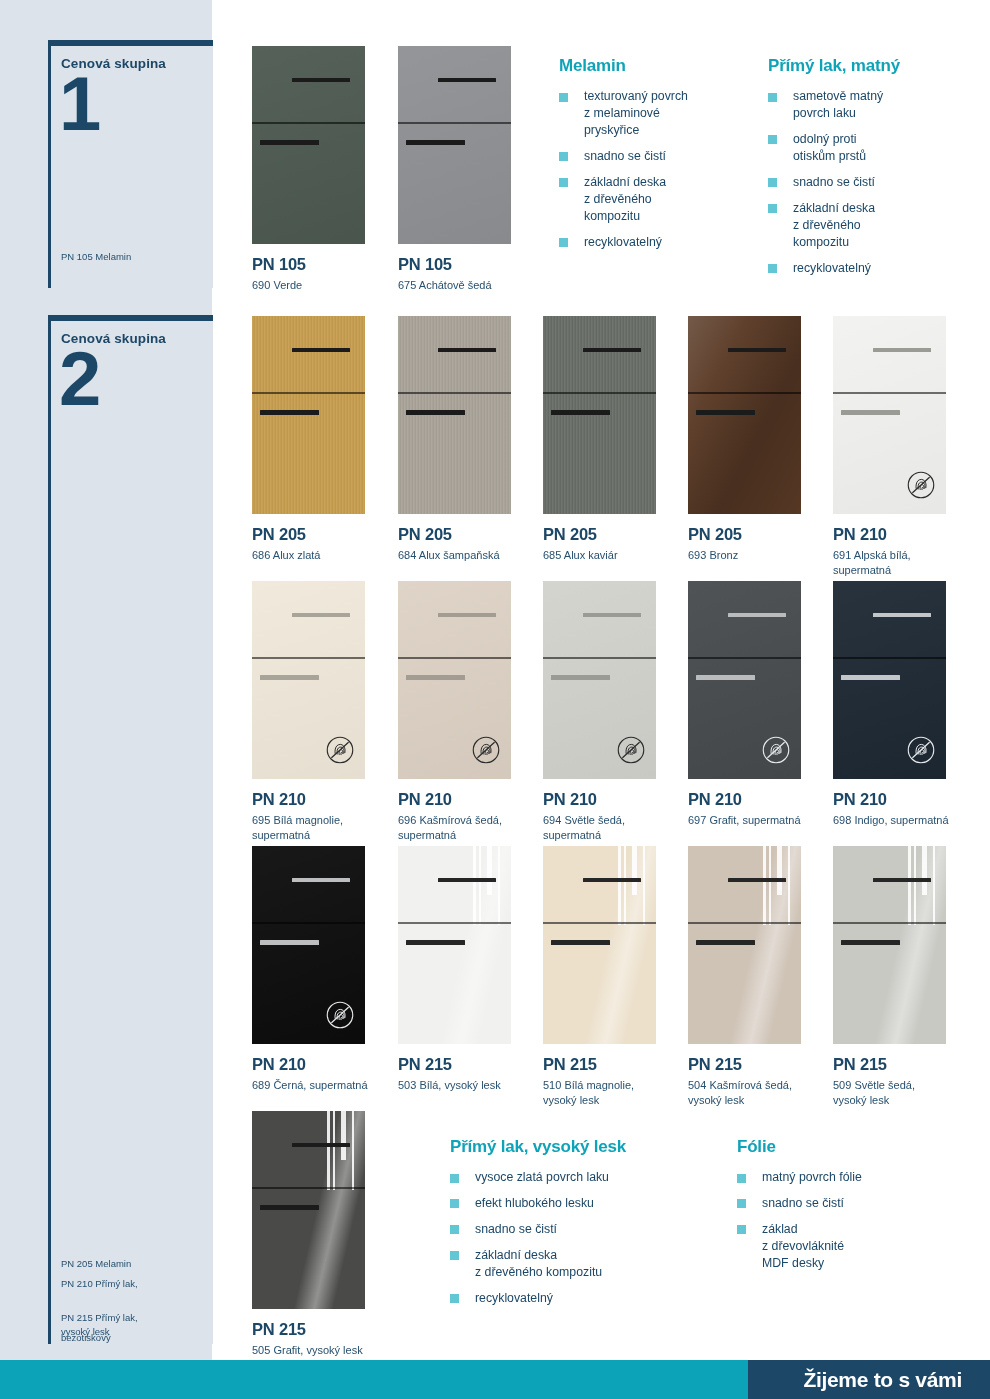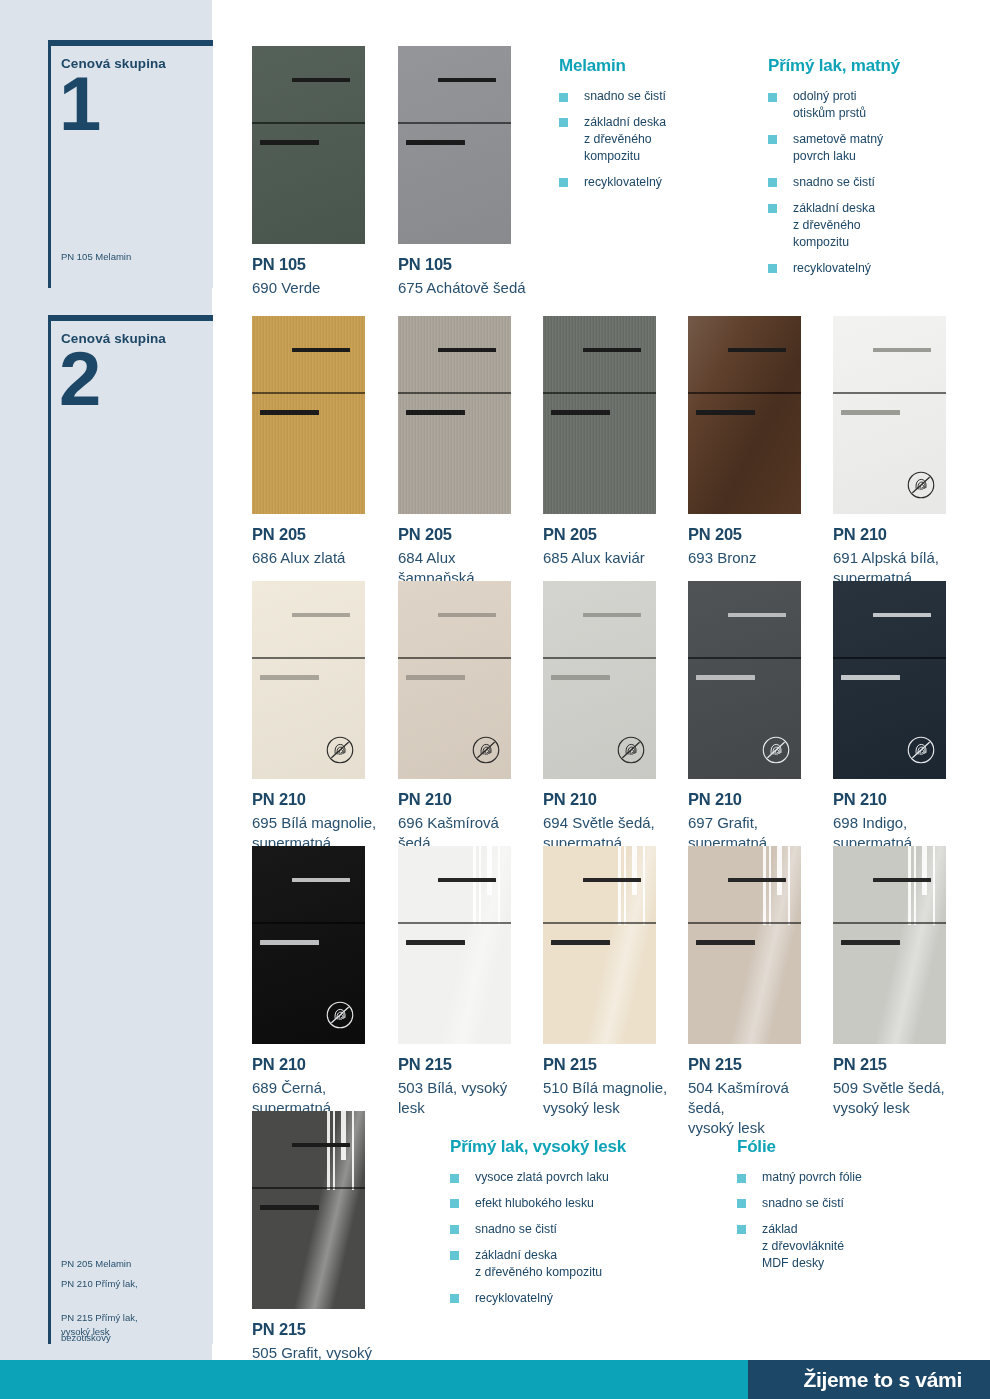--- a/index.html
+++ b/index.html
@@ -159,21 +159,21 @@
   .caption { position: absolute; }
   .caption .c-code {
     font-size: 16.5px;
     font-weight: bold;
     color: #1d4766;
     letter-spacing: -.2px;
     white-space: nowrap;
   }
   .caption .c-name {
     margin-top: 4px;
-    font-size: 15px;
+    font-size: 11px;
     color: #28506e;
     line-height: 1.32;
     max-width: 135px;
   }
 
   
   .feat { position: absolute; margin-top: 8px; }
   .feat h3 {
     font-size: 17px;
     font-weight: bold;
@@ -564,31 +564,32 @@
     </div>
       <div class="caption" style="left: 252px; top: 1320px;">
         <div class="c-code">PN 215</div>
         <div class="c-name">505 Grafit, vysoký lesk</div>
       </div>
     </div>
 
   <div class="feat" style="left:559px; top:48px; width:190px;">
     <h3>Melamin</h3>
     <ul>
+        <li>texturovaný povrch<br>z melaminové<br>pryskyřice</li>
         <li>snadno se čistí</li>
         <li>základní deska<br>z dřevěného<br>kompozitu</li>
         <li>recyklovatelný</li>
       </ul>
   </div>
 
   <div class="feat" style="left:768px; top:48px; width:200px;">
     <h3>Přímý lak, matný</h3>
     <ul>
+        <li>sametově matný<br>povrch laku</li>
         <li>odolný proti<br>otiskům prstů</li>
-        <li>sametově matný<br>povrch laku</li>
         <li>snadno se čistí</li>
         <li>základní deska<br>z dřevěného<br>kompozitu</li>
         <li>recyklovatelný</li>
       </ul>
   </div>
 
   <div class="feat" style="left:450px; top:1129px; width:265px;">
     <h3>Přímý lak, vysoký lesk</h3>
     <ul>
         <li>vysoce zlatá povrch laku</li>

